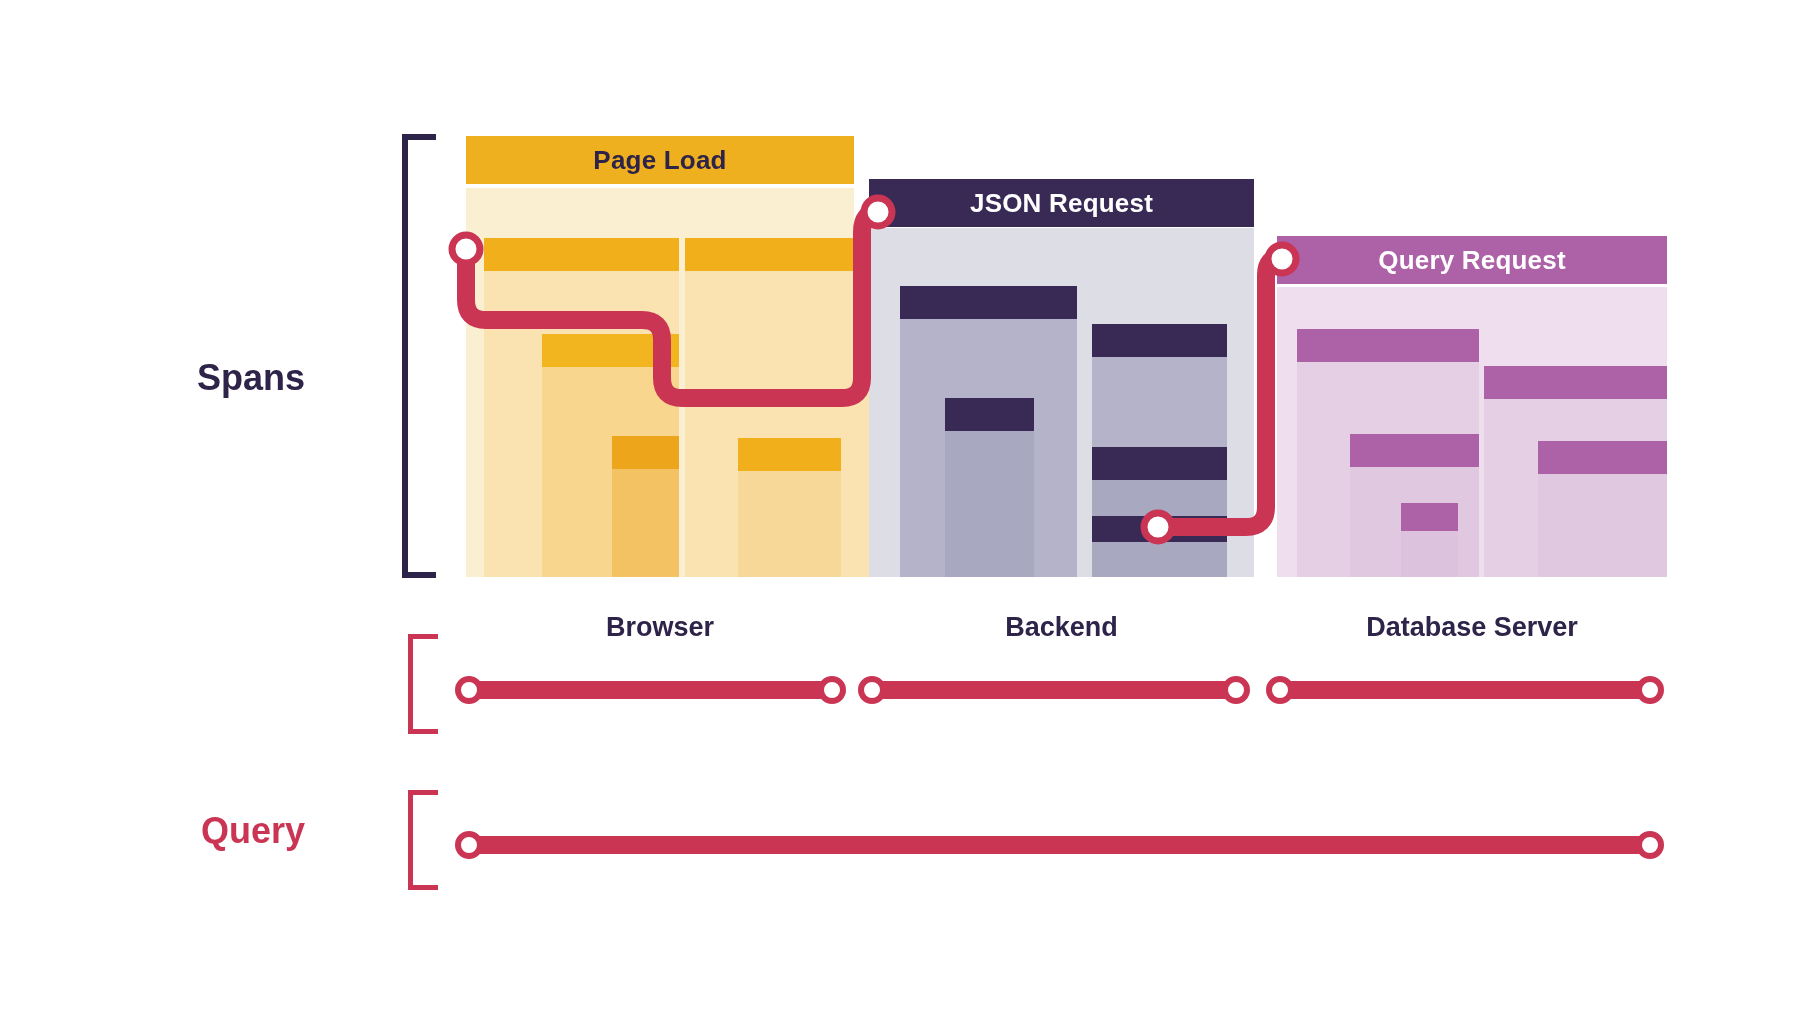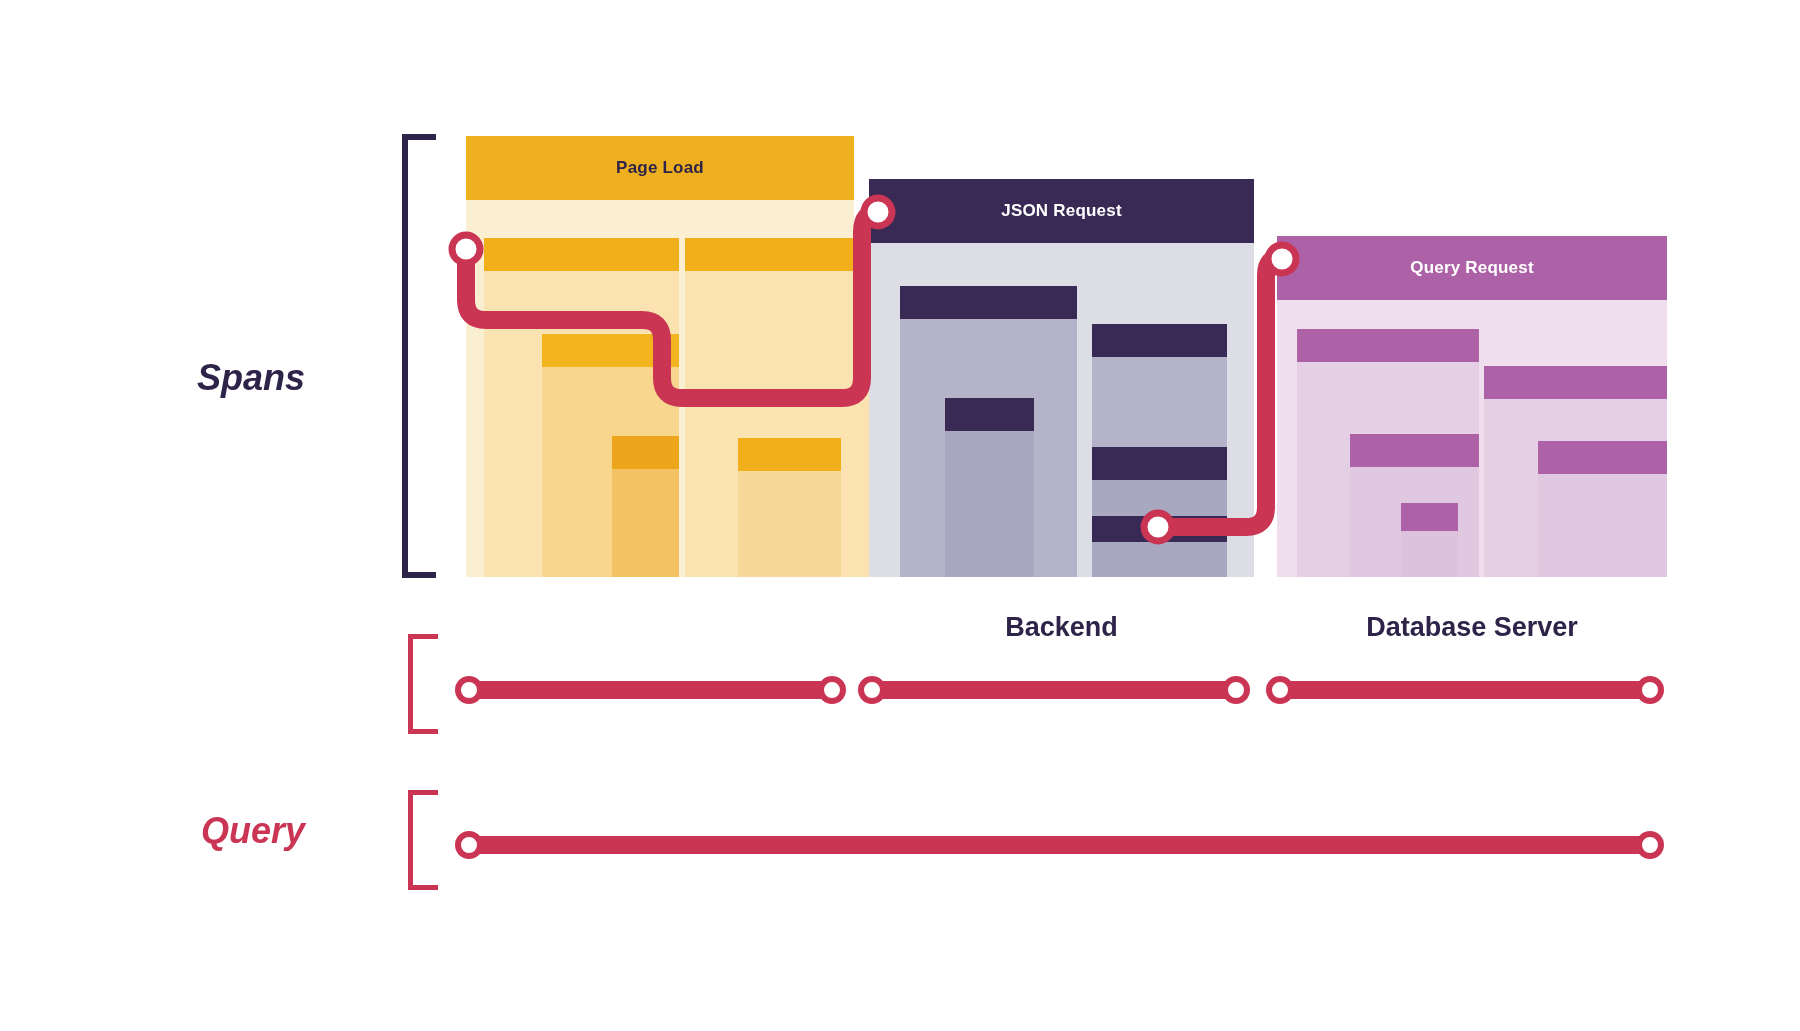--- a/index.html
+++ b/index.html
@@ -1,40 +1,40 @@
 <!DOCTYPE html>
 <html><head>
 <meta charset="utf-8">
 <style>
   html,body{margin:0;padding:0;background:#ffffff;}
   body{width:1800px;height:1031px;position:relative;overflow:hidden;
        font-family:"Liberation Sans","DejaVu Sans",sans-serif;}
   #stage{position:absolute;left:0;top:0;width:1800px;height:1031px;}
 
   
-  .rowlabel{position:absolute;font-weight:bold;white-space:nowrap;text-align:left;font-style:italic;}
+  .rowlabel{position:absolute;font-weight:bold;white-space:nowrap;text-align:left;}
   #label-spans{right:1495px;top:357px;font-size:36px;color:#2E2348;}
   #label-transactions{right:1495px;top:655px;font-size:36px;color:#CB3554;}
   #label-trace{right:1495px;top:810px;font-size:36px;color:#CB3554;}
 
   
   .bracket{position:absolute;box-sizing:border-box;}
   #bracket-spans{left:402px;top:134px;width:34px;height:444px;
        border-left:6px solid #2E2348;border-top:6px solid #2E2348;border-bottom:6px solid #2E2348;}
   #bracket-transactions{left:408px;top:634px;width:30px;height:100px;
        border-left:5px solid #CB3554;border-top:5px solid #CB3554;border-bottom:5px solid #CB3554;}
   #bracket-trace{left:408px;top:790px;width:30px;height:100px;
        border-left:5px solid #CB3554;border-top:5px solid #CB3554;border-bottom:5px solid #CB3554;}
 
   
   .service{position:absolute;top:0;height:580px;}
   .svc-body{position:absolute;left:0;right:0;}
-  .svc-header{position:absolute;left:0;right:0;height:64px;
+  .svc-header{position:absolute;left:0;right:0;height:48px;
        display:flex;align-items:center;justify-content:center;
-       font-size:17px;font-weight:bold;letter-spacing:0.2px;}
+       font-size:26px;font-weight:bold;letter-spacing:0.2px;}
   .span-bar{position:absolute;}
   .span-bar > .cap{position:absolute;left:0;right:0;top:0;height:33px;}
   .span-bar > .fill{position:absolute;left:0;right:0;top:33px;bottom:0;}
 
   
   #svc-browser .svc-header{background:#EFB01F;color:#2E2348;}
   
   #svc-backend .svc-header{background:#382A55;color:#FFFFFF;}
   
   #svc-database .svc-header{background:#AD62A7;color:#FFFFFF;}
@@ -85,20 +85,21 @@
     <div class="span-bar" style="left:219px;top:238px;width:188px;height:339px;">
       <div class="cap" style="background:#F2AF1C;"></div>
       <div class="fill" style="background:#FAE3B0;"></div>
     </div>
 
     <div class="span-bar" style="left:272px;top:438px;width:103px;height:139px;">
       <div class="cap" style="background:#F2AF1C;"></div>
       <div class="fill" style="background:#F7D899;"></div>
     </div>
 
+    <div class="svc-caption" style="left:0;width:388px;">Browser</div>
   </div>
 
   <div class="service" id="svc-database" style="left:1277px;width:390px;">
 
     <div class="svc-body" style="top:287px;height:290px;background:#EFDEEE;"></div>
 
     <div class="svc-header" style="top:236px;">
       <span>Query Request</span>
     </div>
 

